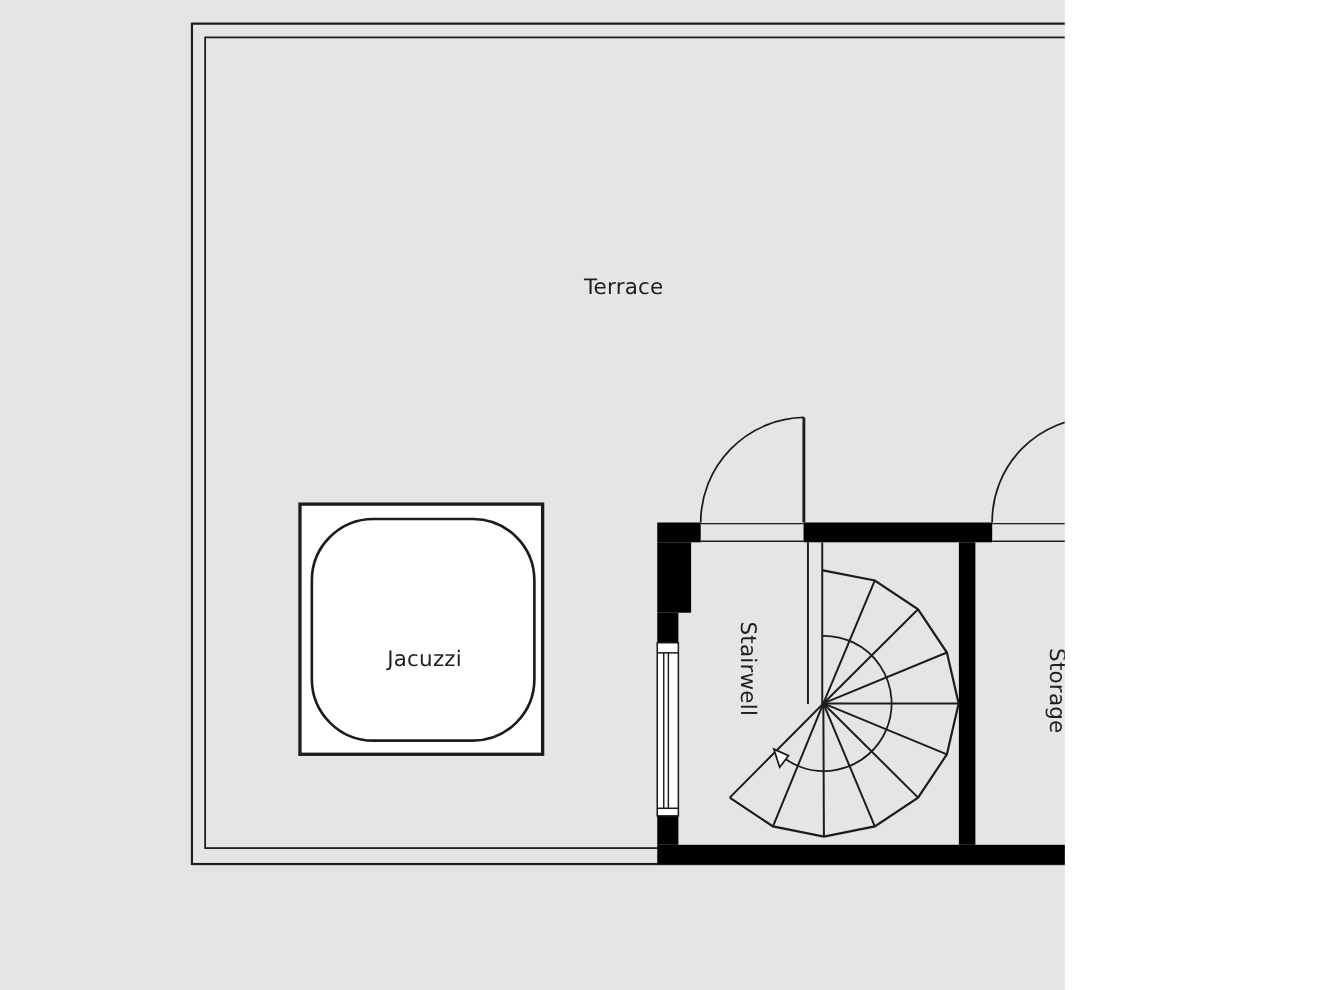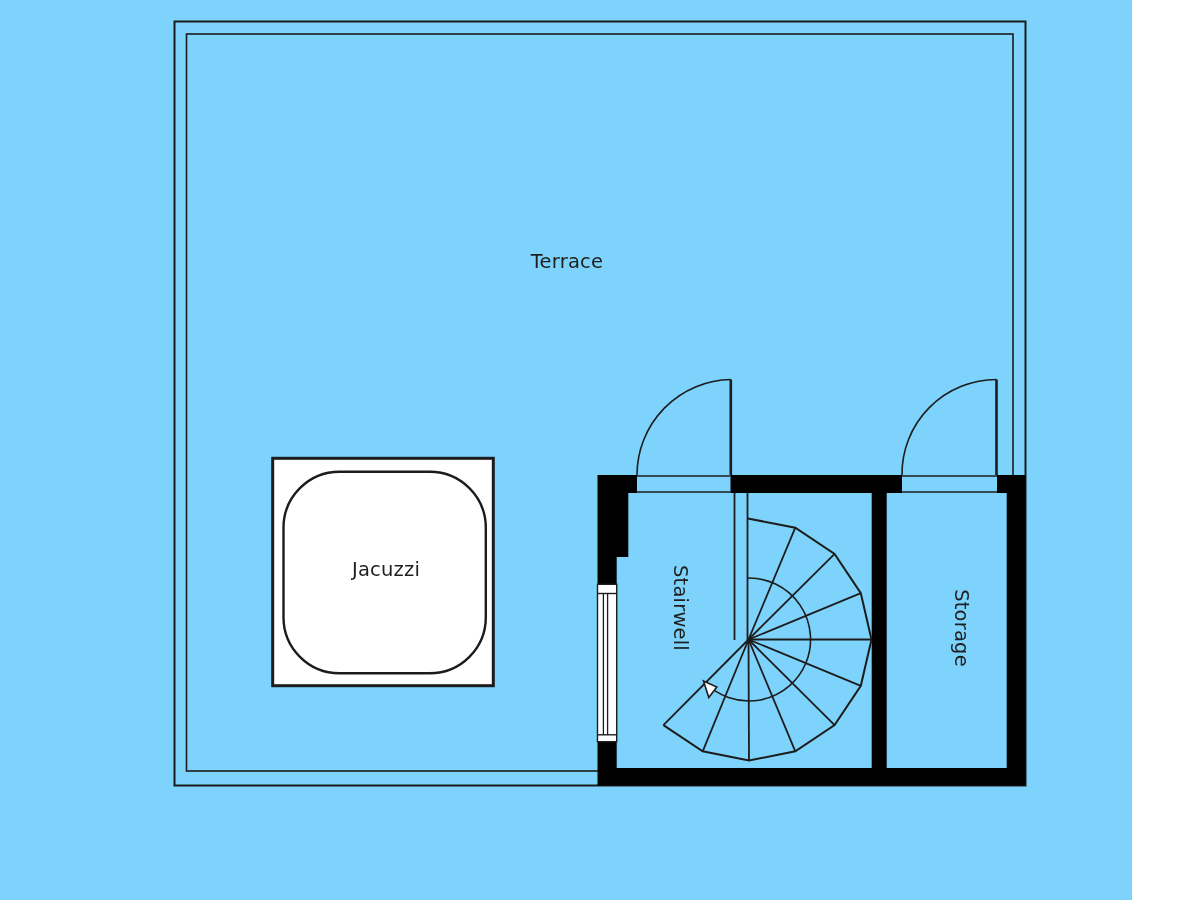--- a/index.html
+++ b/index.html
@@ -3,23 +3,23 @@
 <meta charset="utf-8">
 <style>
   html, body {
     margin: 0;
     padding: 0;
     background: #ffffff;
     font-family: "DejaVu Sans", "Liberation Sans", sans-serif;
   }
   .canvas {
     position: relative;
-    width: 1132px;
+    width: 968px;
     height: 900px;
-    background: #7dd3fc;
+    background: #e5e5e5;
     overflow: hidden;
   }
   .plan-svg {
     position: absolute;
     left: 0;
     top: 0;
   }
   .room-label {
     position: absolute;
     color: #1f1f1f;
@@ -108,20 +108,20 @@
     </g>
 
     <g>
       <rect x="272.7" y="458.3" width="220.6" height="227.4" fill="#ffffff" stroke="#1c1c1c" stroke-width="3"></rect>
       <rect x="283.5" y="471.8" width="202.3" height="201.5" rx="56" ry="56" fill="#ffffff" stroke="#1c1c1c" stroke-width="2.4"></rect>
     </g>
   </svg>
 
   <div class="room-label" style="left:567px; top:261px;">Terrace</div>
 
-  <div class="room-label" style="left:386px; top:569px;">Jacuzzi</div>
+  <div class="room-label" style="left:386px; top:599px;">Jacuzzi</div>
 
   <div class="room-label vertical" style="left:680px; top:608px;">Stairwell</div>
 
   <div class="room-label vertical" style="left:961px; top:628px;">Storage</div>
 
 
 </div>
 
 </body></html>

